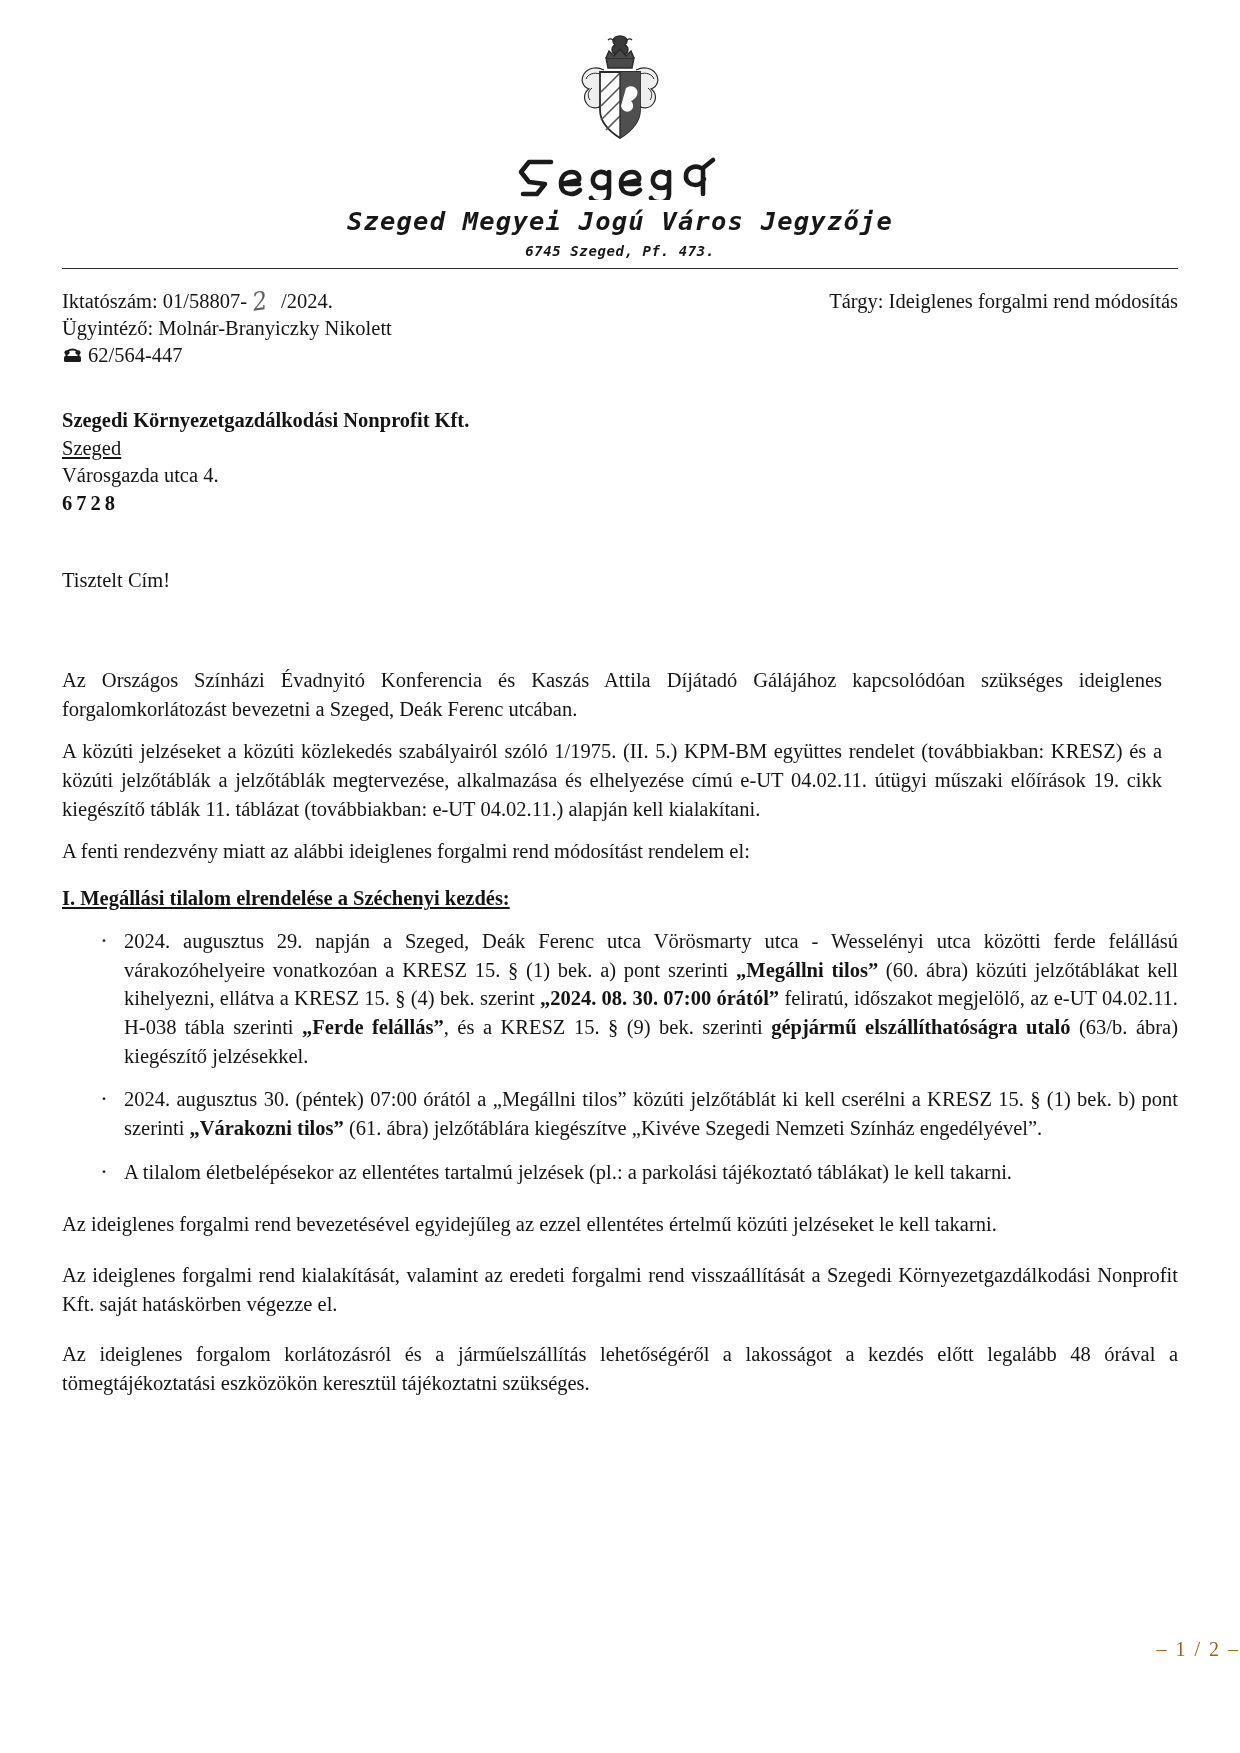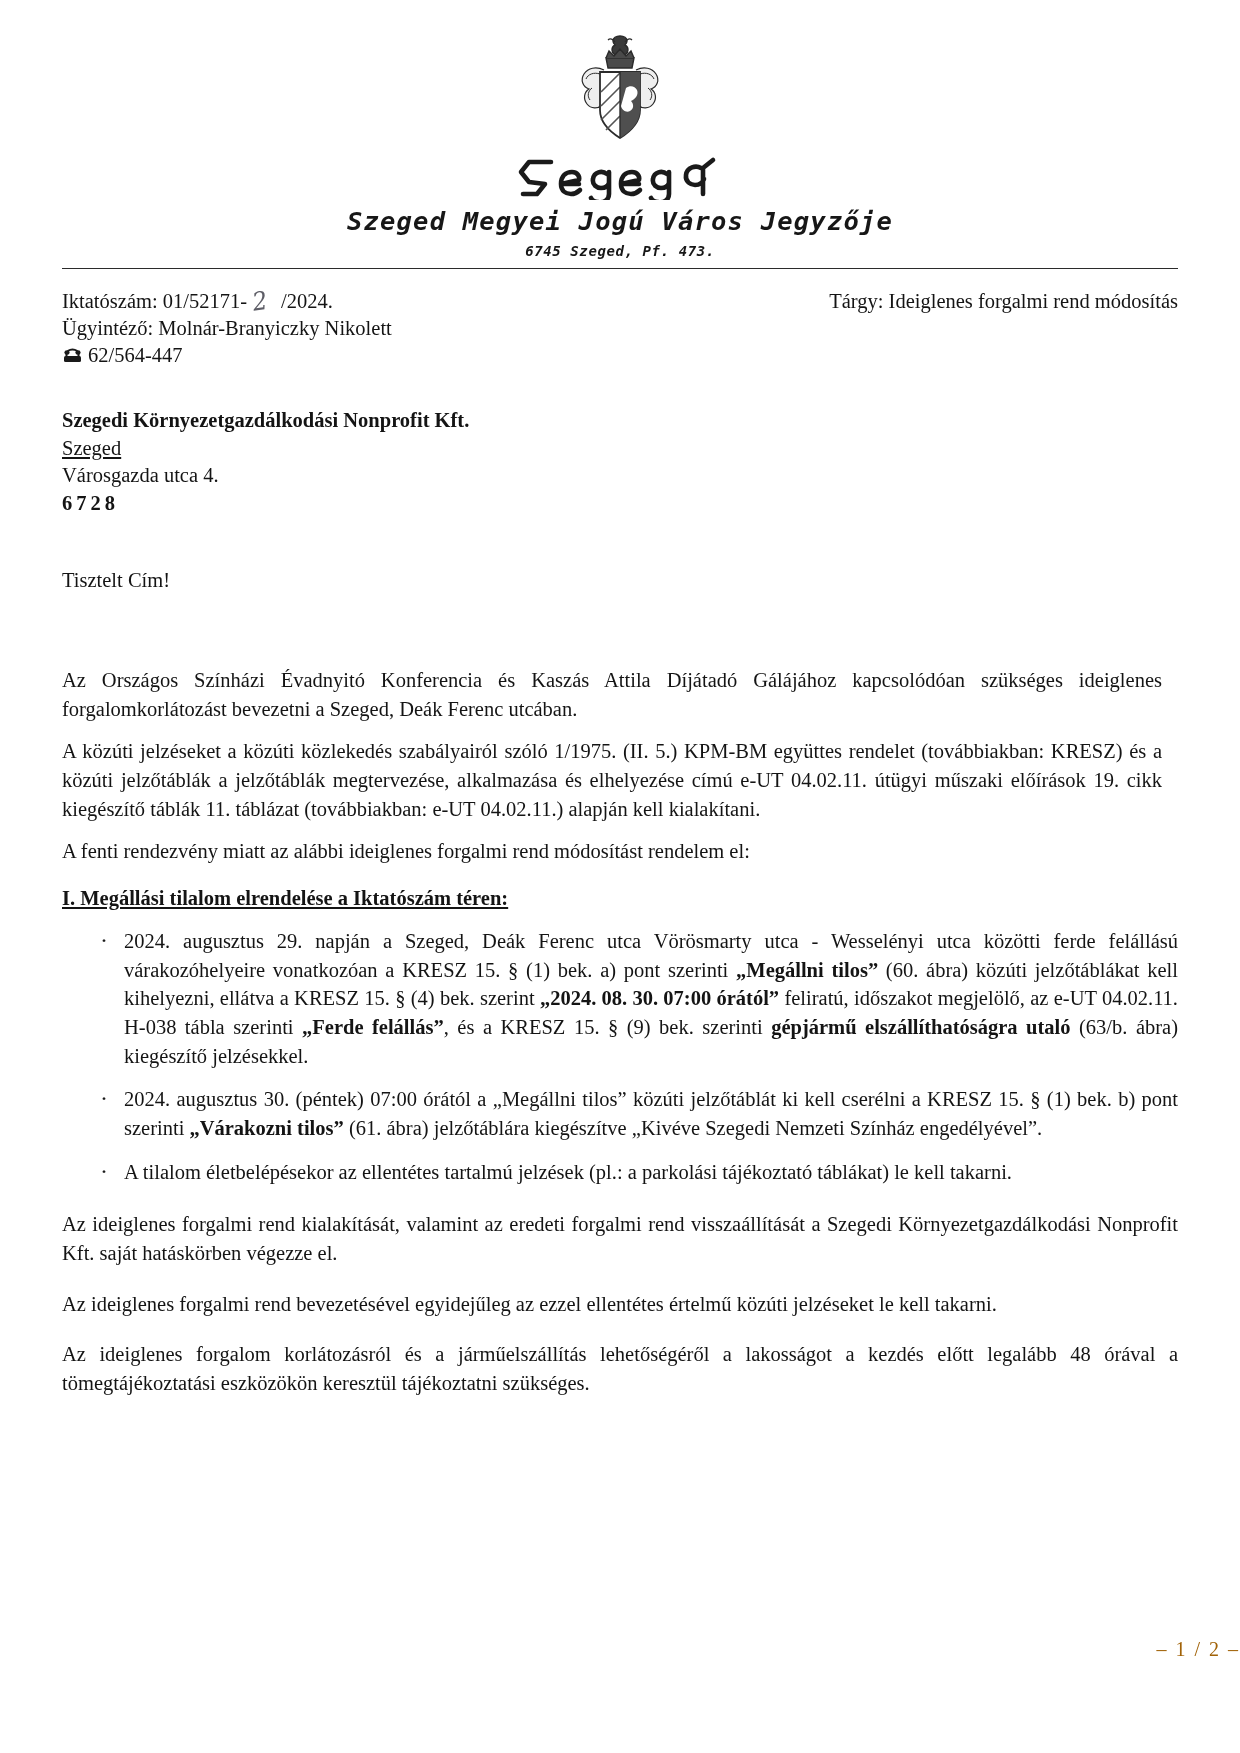--- a/index.html
+++ b/index.html
@@ -230,21 +230,21 @@
     </div>
 
     <div class="office-line">Szeged Megyei Jogú Város Jegyzője</div>
     <div class="office-addr">6745 Szeged, Pf. 473.</div>
   </div>
 
   <div class="rule"></div>
 
   <div class="refblock">
     <div class="ref-row">
-      <span class="ref-left"><span>Iktatószám:</span>&nbsp;<span>01/52171-</span><span class="handwritten">2</span><span>/2024.</span></span>
+      <span class="ref-left"><span>Iktatószám:</span>&nbsp;<span>01/58807-</span><span class="handwritten">2</span><span>/2024.</span></span>
       <span class="ref-right">Tárgy: Ideiglenes forgalmi rend módosítás</span>
     </div>
     <div>Ügyintéző: Molnár-Branyiczky Nikolett</div>
     <div>
       <span class="phone-icon">
         <svg width="21" height="17" viewBox="0 0 21 17" xmlns="http://www.w3.org/2000/svg">
           <rect x="2" y="9" width="17" height="6" rx="1.5" fill="#1a1a1a"></rect>
           <path d="M4.5 9V7.5c0-3 2.6-5 6-5s6 2 6 5V9" fill="none" stroke="#1a1a1a" stroke-width="2"></path>
           <ellipse cx="5" cy="5.5" rx="2.6" ry="2.2" fill="#1a1a1a"></ellipse>
           <ellipse cx="16" cy="5.5" rx="2.6" ry="2.2" fill="#1a1a1a"></ellipse>
@@ -261,33 +261,33 @@
     <div class="zip">6728</div>
   </div>
 
   <div class="salutation">Tisztelt Cím!</div>
 
   <div class="body">
     <p class="first">Az Országos Színházi Évadnyitó Konferencia és Kaszás Attila Díjátadó Gálájához kapcsolódóan szükséges ideiglenes forgalomkorlátozást bevezetni a Szeged, Deák Ferenc utcában.</p>
     <p>A közúti jelzéseket a közúti közlekedés szabályairól szóló 1/1975. (II. 5.) KPM-BM együttes rendelet (továbbiakban: KRESZ) és a közúti jelzőtáblák a jelzőtáblák megtervezése, alkalmazása és elhelyezése címú e-UT 04.02.11. útügyi műszaki előírások 19. cikk kiegészítő táblák 11. táblázat (továbbiakban: e-UT 04.02.11.) alapján kell kialakítani.</p>
     <p class="tight">A fenti rendezvény miatt az alábbi ideiglenes forgalmi rend módosítást rendelem el:</p>
 
-    <div class="section-title">I. Megállási tilalom elrendelése a Iktatószám téren:</div>
+    <div class="section-title">I. Megállási tilalom elrendelése a Széchenyi kezdés:</div>
 
     <ul class="rules" id="rules-list">
 
     <li><span>2024. augusztus 29. napján a Szeged, Deák Ferenc utca Vörösmarty utca - Wesselényi utca közötti ferde felállású várakozóhelyeire vonatkozóan a KRESZ 15. § (1) bek. a) pont szerinti </span><b>„Megállni tilos”</b><span> (60. ábra) közúti jelzőtáblákat kell kihelyezni, ellátva a KRESZ 15. § (4) bek. szerint </span><b>„2024. 08. 30. 07:00  órától”</b><span> feliratú, időszakot megjelölő, az e-UT 04.02.11. H-038 tábla szerinti </span><b>„Ferde felállás”</b><span>, és a KRESZ 15. § (9) bek. szerinti </span><b>gépjármű elszállíthatóságra utaló</b><span> (63/b. ábra) kiegészítő jelzésekkel.</span></li>
         <li><span>2024. augusztus 30. (péntek) 07:00 órától a „Megállni tilos” közúti jelzőtáblát ki kell cserélni a KRESZ 15. § (1) bek. b) pont szerinti </span><b>„Várakozni tilos”</b><span> (61. ábra) jelzőtáblára kiegészítve „Kivéve Szegedi Nemzeti Színház engedélyével”.</span></li>
         <li><span>A tilalom életbelépésekor az ellentétes tartalmú jelzések (pl.: a parkolási tájékoztató táblákat) le kell takarni.</span></li>
       </ul>
 
     <div class="closing" id="closing-block">
 
-    <p>Az ideiglenes forgalmi rend kialakítását, valamint az eredeti forgalmi rend visszaállítását a Szegedi Környezetgazdálkodási Nonprofit Kft. saját hatáskörben végezze el.</p>
-        <p>Az ideiglenes forgalmi rend bevezetésével egyidejűleg az ezzel ellentétes értelmű közúti jelzéseket le kell takarni.</p>
+    <p>Az ideiglenes forgalmi rend bevezetésével egyidejűleg az ezzel ellentétes értelmű közúti jelzéseket le kell takarni.</p>
+        <p>Az ideiglenes forgalmi rend kialakítását, valamint az eredeti forgalmi rend visszaállítását a Szegedi Környezetgazdálkodási Nonprofit Kft. saját hatáskörben végezze el.</p>
         <p>Az ideiglenes forgalom korlátozásról és a járműelszállítás lehetőségéről a lakosságot a kezdés előtt legalább 48 órával a tömegtájékoztatási eszközökön keresztül tájékoztatni szükséges.</p>
       </div>
   </div>
 
   <div class="footer">
     <span>– 1 / 2 –</span>
   </div>
 
 </div>
 

